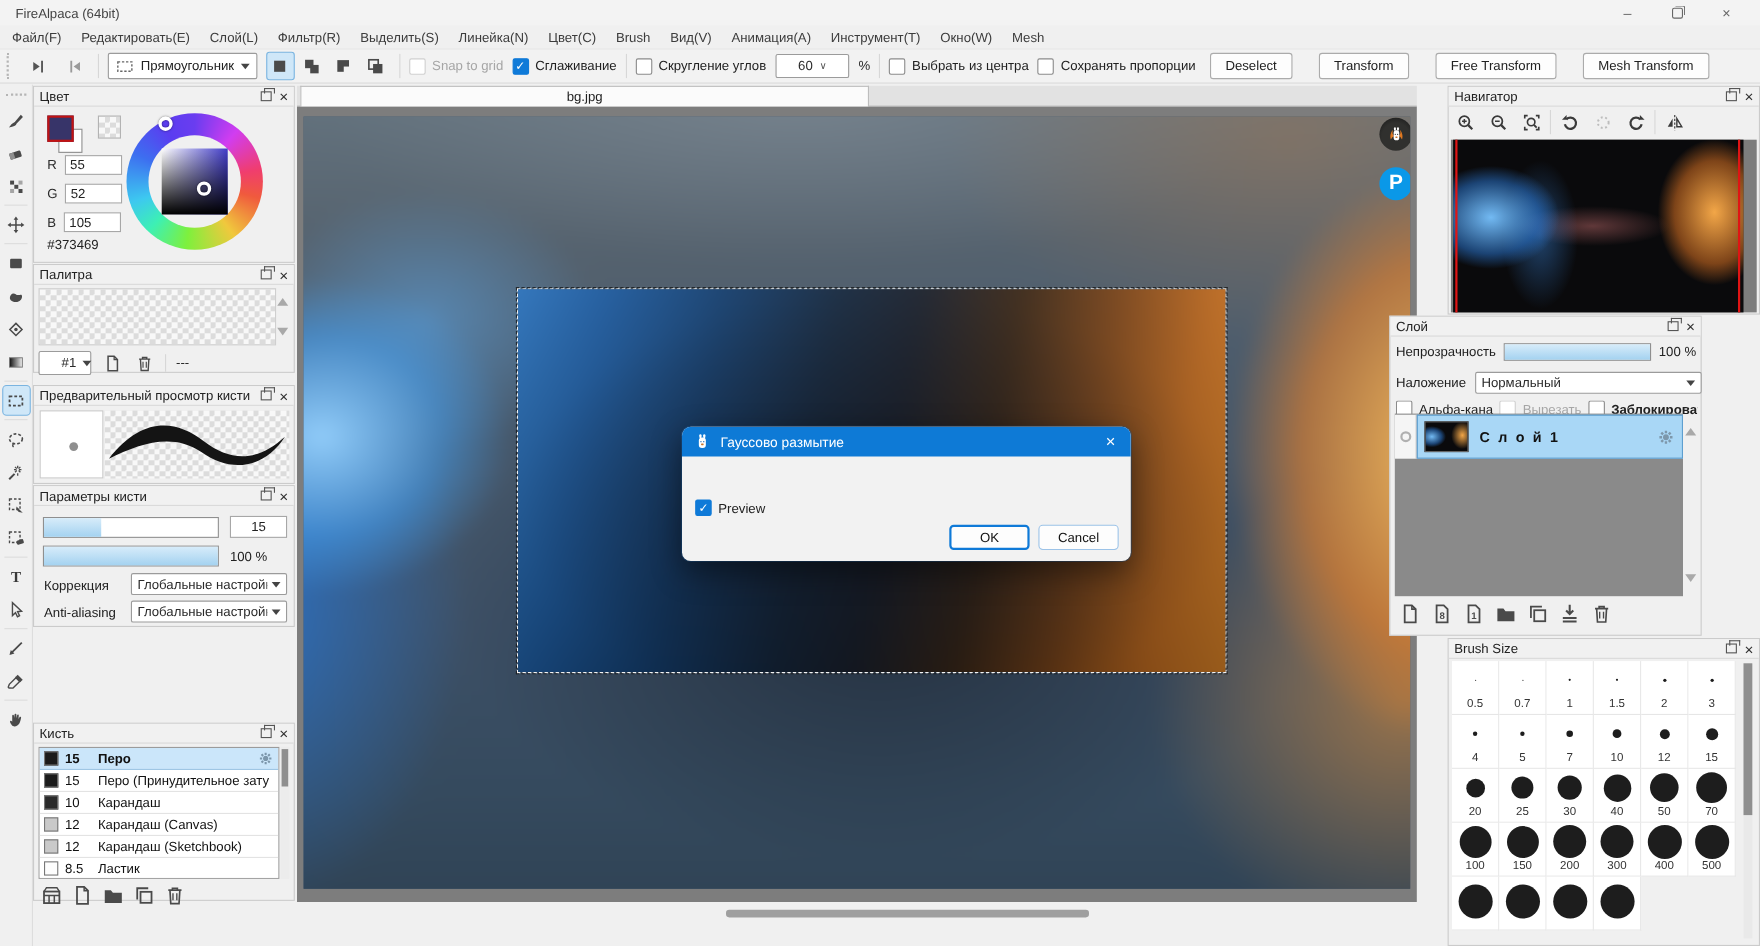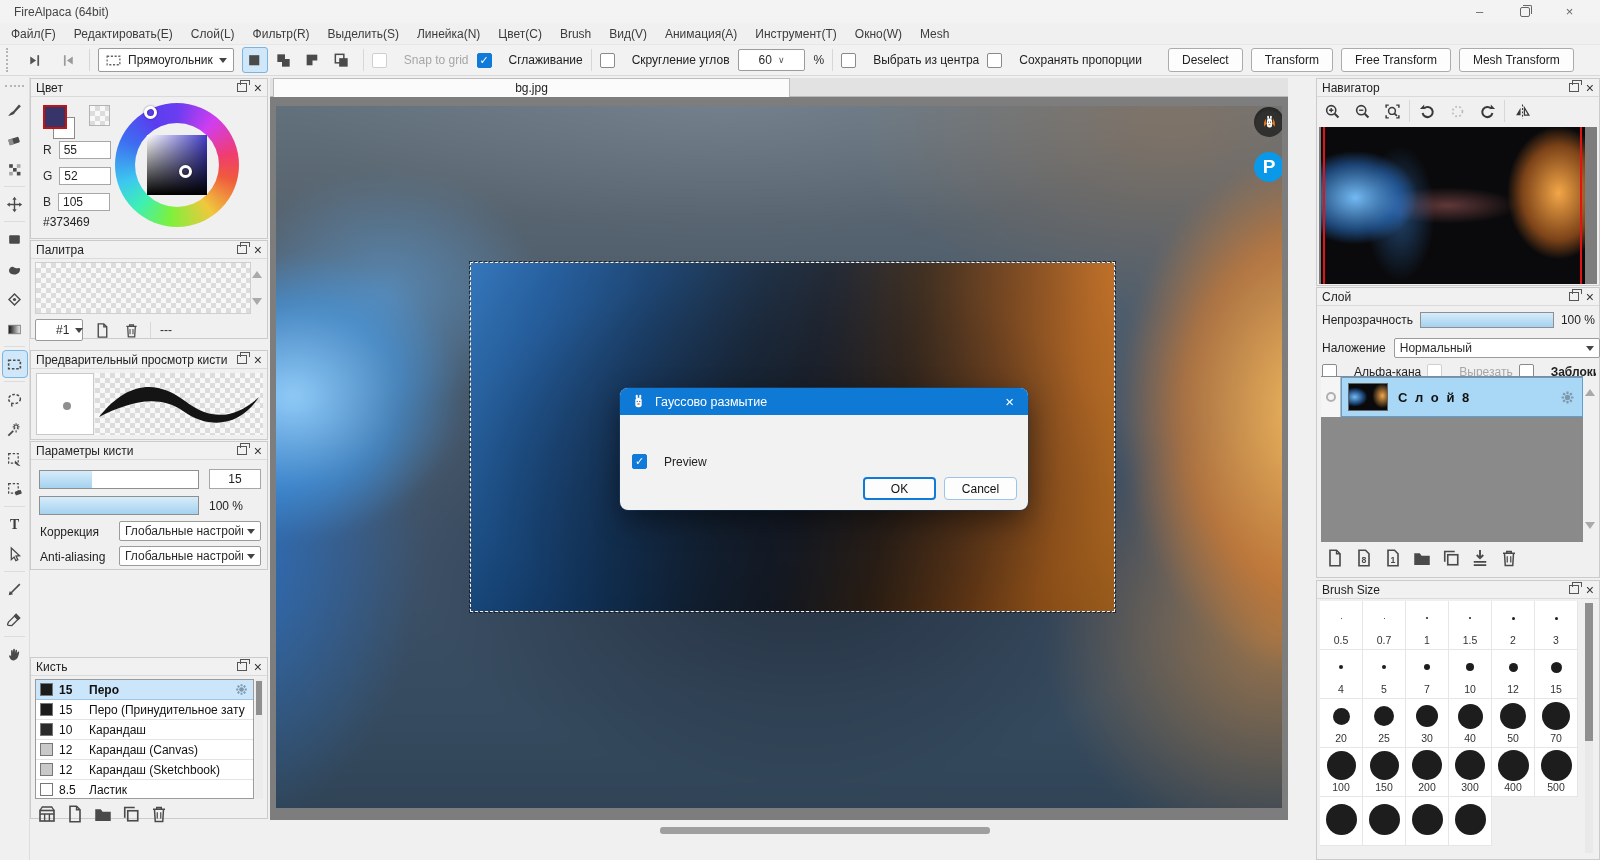--- a/index.html
+++ b/index.html
@@ -19,21 +19,21 @@
 
 
 .toolbar{position:absolute;left:0;top:44px;width:1600px;height:32px;background:#f2f2f2;border-top:1px solid #e6e6e6;border-bottom:1px solid #d9d9d9;display:flex;align-items:center;gap:8px;padding:0 6px;white-space:nowrap}
 .grip{width:5px;height:24px;border-left:2px dotted #b5b5b5;margin-right:2px}
 .tb-sep{width:1px;height:22px;background:#d7d7d7}
 .navbtn{width:26px;height:24px;display:flex;align-items:center;justify-content:center;border-radius:3px}
 .opbtn{width:26px;height:26px;display:flex;align-items:center;justify-content:center;border-radius:3px;border:1px solid transparent}
 .opbtn.active{background:#cfe7f8;border-color:#7ab4e0}
 .dd{background:#fff;border:1px solid #9b9b9b;border-radius:2px;height:24px;display:inline-flex;align-items:center;gap:6px;padding:0 6px;color:#222}
 .car{width:0;height:0;border:4px solid transparent;border-top:5px solid #444;margin-top:5px}
-.cb{display:inline-flex;align-items:center;gap:17px;color:#222}
+.cb{display:inline-flex;align-items:center;gap:6px;color:#222}
 .cb .box{width:15px;height:15px;background:#fff;border:1px solid #8a8a8a;border-radius:2px;display:inline-flex;align-items:center;justify-content:center;font-size:11px;color:#fff;flex:none}
 .cb.on .box{background:#0f7ad8;border-color:#0f7ad8}
 .cb.dis{color:#a6a6a6}.cb.dis .box{border-color:#cfcfcf}
 .tbtn{background:#fdfdfd;border:1px solid #ababab;border-radius:3px;height:24px;padding:0 13px;display:inline-flex;align-items:center;color:#222;font-size:12px}
 .combo-sm{background:#fff;border:1px solid #9b9b9b;border-radius:2px;height:22px;display:inline-flex;align-items:center;gap:6px;padding:0 20px}
 .chev{font-size:9px;color:#555}
 
 
 .toolstrip{position:absolute;left:0;top:77px;width:30px;height:783px;background:#f0f0f0;border-right:1px solid #ddd;padding-top:8px}
 .toolstrip .tgrip{height:6px;border-top:2px dotted #b5b5b5;margin:0 5px 4px 5px}
@@ -307,21 +307,21 @@
     <span>%</span>
     <div class="tb-sep"></div>
     <label class="cb">
         <span class="box"></span>
         <span>Выбрать из центра</span>
       </label>
     <label class="cb">
         <span class="box"></span>
         <span>Сохранять пропорции</span>
       </label>
-    <div id="tb-buttons" style="display:flex;gap:8px;margin-left:18px">
+    <div id="tb-buttons" style="display:flex;gap:24px;margin-left:5px">
         <div class="tbtn">Deselect</div>
         <div class="tbtn">Transform</div>
         <div class="tbtn">Free Transform</div>
         <div class="tbtn">Mesh Transform</div>
       </div>
   </div>
 
   <div class="toolstrip">
     <div class="tgrip"></div>
     <div id="toolstrip-items">
@@ -805,21 +805,21 @@
           </span>
         </div>
       </div>
     <div class="nav-thumb-wrap">
       <div class="nav-thumb"></div>
       <div class="redline" style="left:4px"></div>
       <div class="redline" style="left:261px"></div>
     </div>
   </div>
 
-  <div class="panel" style="left:1316px;top:287px;width:284px;height:291px">
+  <div class="panel" style="left:1263px;top:287px;width:284px;height:291px">
     <div class="panel-h">
         <span class="t">Слой</span>
         <span class="ph-float"></span>
         <span class="ph-x">×</span>
       </div>
     <div class="lay-row" style="left:5px;top:24px;gap:7px">
       <span class="lay-label">Непрозрачность</span>
       <div class="hslider" style="position:relative;width:134px;height:16px">
           <div class="fill" style="width:100%"></div>
         </div>
@@ -846,21 +846,21 @@
           <span style="white-space: nowrap; font-weight: bold;">Заблокировать</span>
         </label>
       </div>
     <div class="llist">
       <div class="lrow">
         <div class="leye">
             <span class="ring"></span>
           </div>
         <div class="lmain">
           <div class="lthumb"></div>
-          <span class="lname">С л о й 8</span>
+          <span class="lname">С л о й 1</span>
           <span class="ic17">
               <svg viewBox="0 0 16 16" xmlns="http://www.w3.org/2000/svg">
                 <g stroke="#7d97ab" stroke-width="2">
                   <path d="M8 2.4v2.2M8 11.4v2.2M2.4 8h2.2M11.4 8h2.2M4 4l1.6 1.6M10.4 10.4 12 12M12 4l-1.6 1.6M5.6 10.4 4 12"></path>
                 </g>
                 <circle cx="8" cy="8" r="2.5" fill="#7d97ab"></circle>
               </svg>
             </span>
         </div>
       </div>

